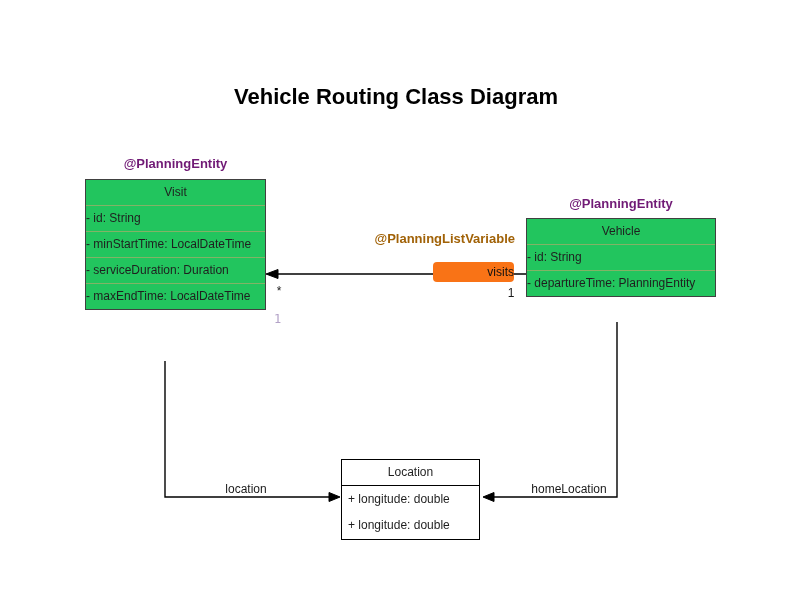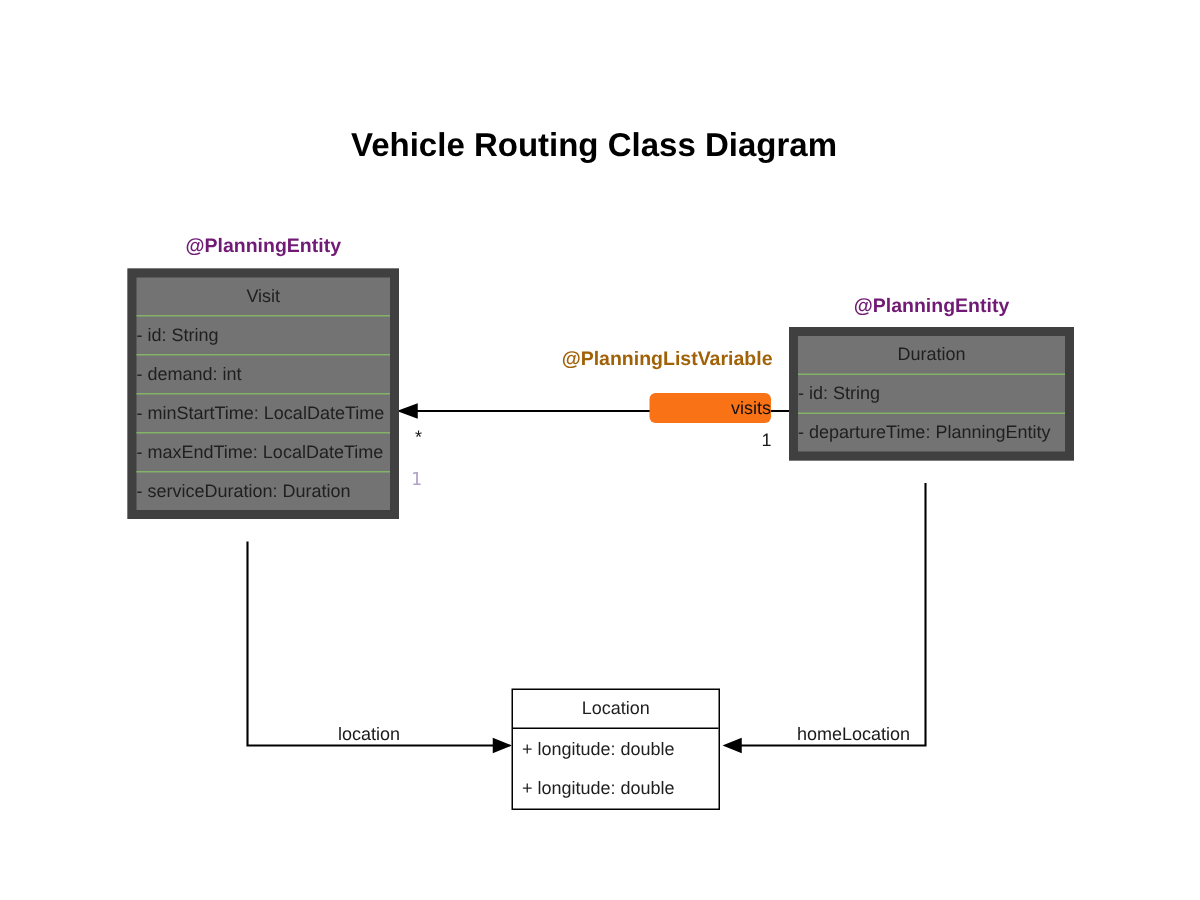--- a/index.html
+++ b/index.html
@@ -25,21 +25,21 @@
     white-space: nowrap;
   }
   .annotation.green { color: #701a75; text-align: center; }
   .annotation.orange { color: #a16207; text-align: right; }
   .uml-class {
     box-sizing: border-box;
     font-size: 12px;
     color: #1f1f1f;
     line-height: 25px;
   }
-  .uml-class.green { background: #737373; border: 6px solid #404040; }
+  .uml-class.green { background: #22c55e; border: 1px solid #404040; }
   .uml-class.plain { background: #ffffff; border: 1px solid #000000; }
   .uml-header {
     height: 25px;
     text-align: center;
   }
   .green .uml-row {
     height: 25px;
     border-top: 1px solid #82b366;
     padding-left: 0;
     white-space: nowrap;
@@ -101,29 +101,28 @@
     <g>
       <polyline points="617,322 617,497 493,497"></polyline>
       <polygon points="483,497 494,492.5 494,501.5"></polygon>
     </g>
   </svg>
 
   <div class="abs annotation green" style="left:85px; top:156px; width:181px;">@PlanningEntity</div>
   <div class="abs uml-class green" style="left:85px; top:179px; width:181px;">
     <div class="uml-header">Visit</div>
     <div class="uml-row">- id: String</div>
-    <div class="uml-row">- demand: int</div>
     <div class="uml-row">- minStartTime: LocalDateTime</div>
+    <div class="uml-row">- serviceDuration: Duration</div>
     <div class="uml-row">- maxEndTime: LocalDateTime</div>
-    <div class="uml-row">- serviceDuration: Duration</div>
   </div>
 
   <div class="abs annotation green" style="left:526px; top:196px; width:190px;">@PlanningEntity</div>
   <div class="abs uml-class green" style="left:526px; top:218px; width:190px;">
-    <div class="uml-header">Duration</div>
+    <div class="uml-header">Vehicle</div>
     <div class="uml-row">- id: String</div>
     <div class="uml-row">- departureTime: PlanningEntity</div>
   </div>
 
   <div class="abs uml-class plain" style="left:341px; top:459px; width:139px;">
     <div class="uml-header">Location</div>
     <div class="uml-compartment">
       <div class="uml-row">+ longitude: double</div>
       <div class="uml-row">+ longitude: double</div>
     </div>

